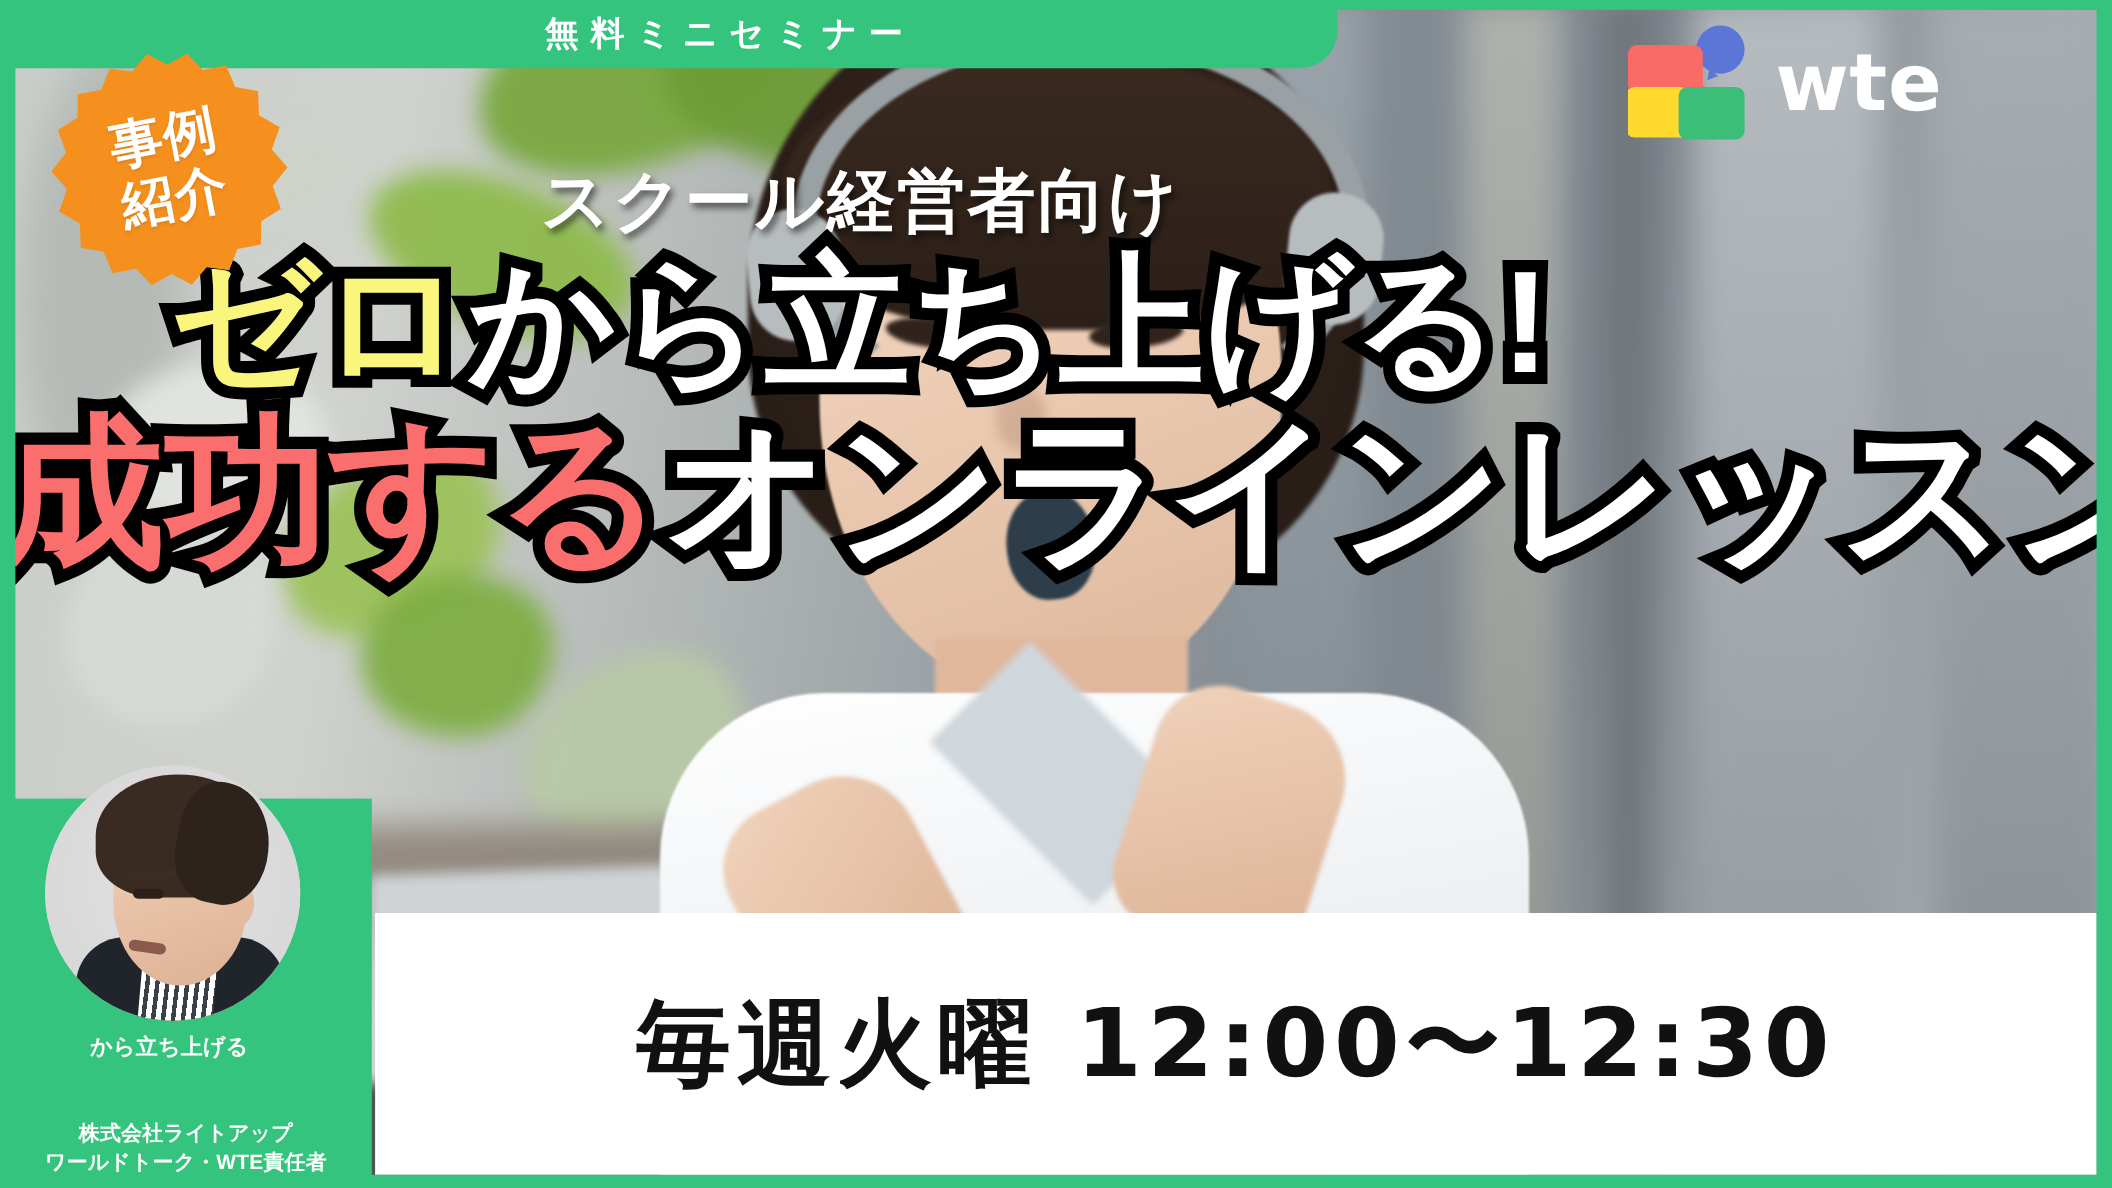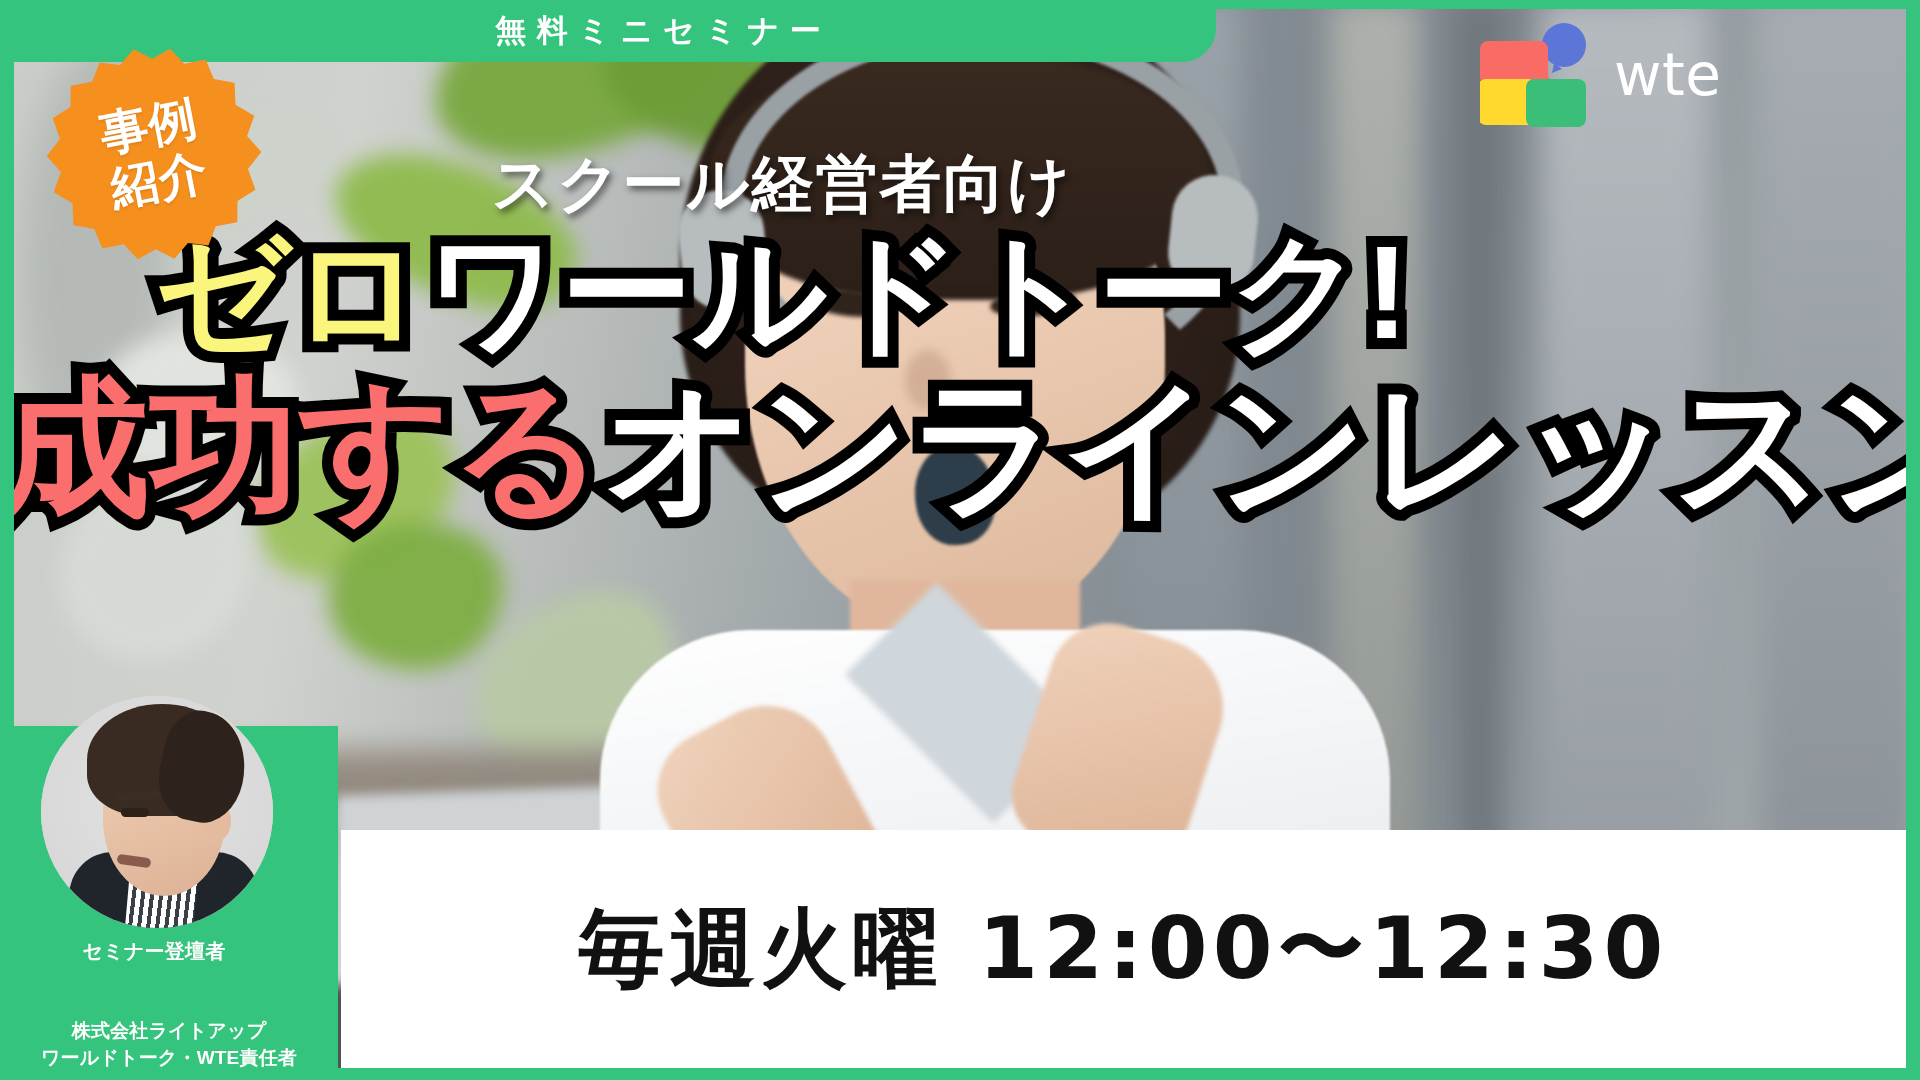--- a/index.html
+++ b/index.html
@@ -128,21 +128,21 @@
     position:absolute;inset:0;display:flex;flex-direction:column;
     align-items:center;justify-content:center;gap:4px;
     color:#fff;font-weight:800;font-size:48px;line-height:1.06;
     letter-spacing:.02em;text-shadow:0 2px 3px rgba(0,0,0,.10);
   }
 
   
   .logo{position:absolute;right:40px;top:20px;width:400px;height:110px;z-index:8;display:flex;align-items:center;gap:14px;}
   .logo-mark{position:relative;width:120px;height:104px;flex:0 0 auto;}
   .logo-word{
-    color:#fff;font-size:58px;font-weight:400;letter-spacing:.01em;
+    color:#fff;font-size:72px;font-weight:700;letter-spacing:.01em;
     line-height:1;font-family:"DejaVu Sans","Liberation Sans",sans-serif;
   }
 
   
   .headline{position:absolute;left:0;top:150px;width:1564px;z-index:7;text-align:center;}
   .kicker{
     font-size:62px;font-weight:800;color:#fff;letter-spacing:.03em;
     text-shadow:3px 4px 7px rgba(0,0,0,.55);
     margin:0 0 6px 0;line-height:1.1;
   }
@@ -276,41 +276,41 @@
         <polygon points="46,92 58,88 50,102" fill="#FFD92E"></polygon>
         <path d="M54 56 h44 a8 8 0 0 1 8 8 v32 a8 8 0 0 1 -8 8 h-44 a8 8 0 0 1 -8 -8 v-32 a8 8 0 0 1 8 -8 z" fill="#3BBE78"></path>
       </svg>
     </div>
     <div class="logo-word">wte</div>
   </div>
 
   <div class="headline">
     <div class="kicker">スクール経営者向け</div>
     <div class="h-line h1">
-      <span class="w-yellow">ゼロ</span><span class="w-white">ワールドトーク!</span>
+      <span class="w-yellow">ゼロ</span><span class="w-white">から立ち上げる!</span>
     </div>
     <div class="h-line h2">
       <span class="w-coral">成功する</span><span class="w-white">オンラインレッスンの作り方</span>
     </div>
   </div>
 
   <div class="speaker-panel"></div>
   <div class="speaker-photo">
     <div class="sp-bg"></div>
     <div class="sp-suit"></div>
     <div class="sp-shirt"></div>
     <div class="sp-face"></div>
     <div class="sp-ear"></div>
     <div class="sp-hair"></div>
     <div class="sp-hair2"></div>
     <div class="sp-brow"></div>
     <div class="sp-eye"></div>
     <div class="sp-mouth"></div>
   </div>
-  <div class="speaker-badge">セミナー登壇者</div>
+  <div class="speaker-badge">から立ち上げる</div>
   <div class="speaker-meta">
     <div class="sm-line">株式会社ライトアップ</div>
     <div class="sm-line">ワールドトーク・WTE責任者</div>
   </div>
 
   <div class="schedule">
     <span>毎週火曜 12:00〜12:30</span>
   </div>
 
 </div>

